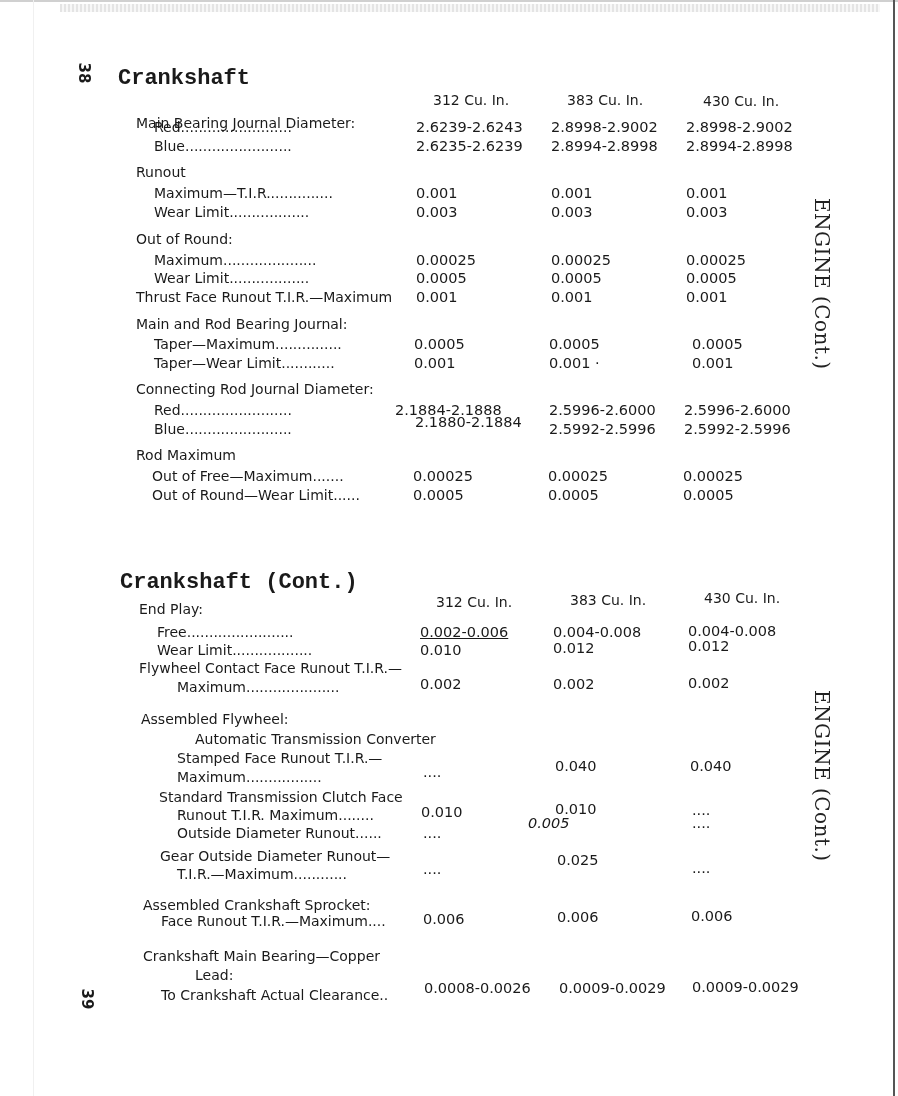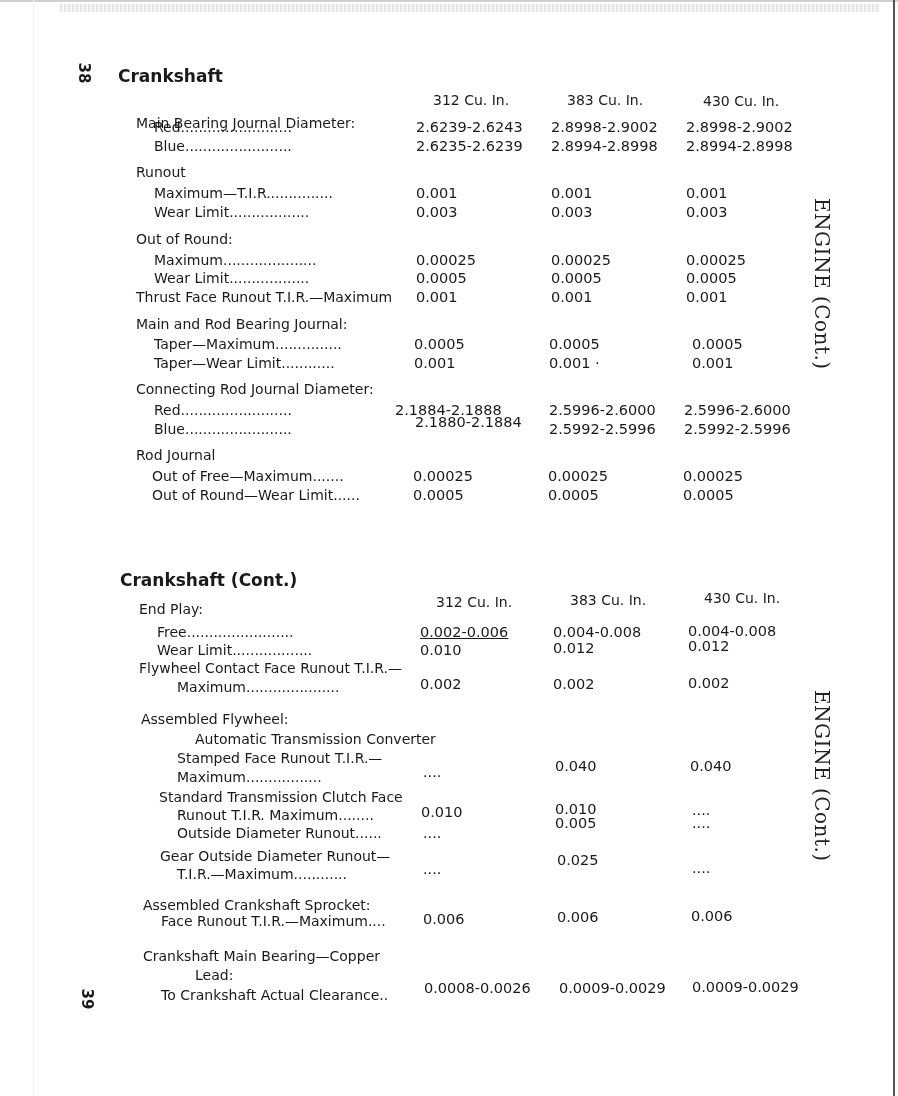--- a/index.html
+++ b/index.html
@@ -7,21 +7,21 @@
          font-family:"DejaVu Sans", sans-serif; color:#1a1a1a; }
   .topband { position:absolute; left:60px; top:4px; width:820px; height:8px;
              background:repeating-linear-gradient(90deg,#e4e4e4 0 2px,#f7f7f7 2px 4px); }
   .topline { position:absolute; left:0; top:0; width:898px; height:2px; background:#d0d0d0; }
   .rightedge { position:absolute; left:893px; top:0; width:2px; height:1096px; background:#555; }
   .leftrule { position:absolute; left:33px; top:0; width:1px; height:1096px; background:#f0f0f0; }
   .pagenum { position:absolute; font-weight:bold; font-size:15px; transform:rotate(90deg);
              transform-origin:center; }
   .side { position:absolute; font-family:"DejaVu Serif", serif; font-size:20px; color:#222;
           writing-mode:vertical-rl; letter-spacing:0.5px; }
-  .title { position:absolute; font-weight:bold; font-size:17px; }
+  .title { position:absolute; font-weight:bold; font-size:22px;font-family:Liberation Mono, monospace; }
   .lbl { position:absolute; font-size:14px; white-space:nowrap; line-height:17px; }
   .val { position:absolute; font-size:14.5px; white-space:nowrap; line-height:17px; }
   .hdr { position:absolute; font-size:14px; white-space:nowrap; }
 </style>
 </head>
 <body>
 
 <div class="topline"></div>
 <div class="topband"></div>
 <div class="rightedge"></div>
@@ -96,21 +96,21 @@
     <div class="val" style="left: 549px; top: 381px;"></div>
     <div class="val" style="left: 684px; top: 381px;"></div>
     <div class="lbl" style="left: 154px; top: 402px;">Red.........................</div>
     <div class="val" style="left: 395px; top: 402px;">2.1884-2.1888</div>
     <div class="val" style="left: 549px; top: 402px;">2.5996-2.6000</div>
     <div class="val" style="left: 684px; top: 402px;">2.5996-2.6000</div>
     <div class="lbl" style="left: 154px; top: 421px;">Blue........................</div>
     <div class="val" style="left: 415px; top: 414px;">2.1880-2.1884</div>
     <div class="val" style="left: 549px; top: 421px;">2.5992-2.5996</div>
     <div class="val" style="left: 684px; top: 421px;">2.5992-2.5996</div>
-    <div class="lbl" style="left: 136px; top: 447px;">Rod Journal</div>
+    <div class="lbl" style="left: 136px; top: 447px;">Rod Maximum</div>
     <div class="val" style="left: 415px; top: 447px;"></div>
     <div class="val" style="left: 549px; top: 447px;"></div>
     <div class="val" style="left: 684px; top: 447px;"></div>
     <div class="lbl" style="left: 152px; top: 468px;">Out of Free—Maximum.......</div>
     <div class="val" style="left: 413px; top: 468px;">0.00025</div>
     <div class="val" style="left: 548px; top: 468px;">0.00025</div>
     <div class="val" style="left: 683px; top: 468px;">0.00025</div>
     <div class="lbl" style="left: 152px; top: 487px;">Out of Round—Wear Limit......</div>
     <div class="val" style="left: 413px; top: 487px;">0.0005</div>
     <div class="val" style="left: 548px; top: 487px;">0.0005</div>
@@ -162,21 +162,21 @@
     <div class="lbl" style="left: 159px; top: 789px;">Standard Transmission Clutch Face</div>
     <div class="val" style="left: 420px; top: 789px;"></div>
     <div class="val" style="left: 553px; top: 789px;"></div>
     <div class="val" style="left: 688px; top: 789px;"></div>
     <div class="lbl" style="left: 177px; top: 807px;">Runout T.I.R. Maximum........</div>
     <div class="val" style="left: 421px; top: 804px;">0.010</div>
     <div class="val" style="left: 555px; top: 801px;">0.010</div>
     <div class="val" style="left: 692px; top: 802px;">....</div>
     <div class="lbl" style="left: 177px; top: 825px; text-align: center;">Outside Diameter Runout......</div>
     <div class="val" style="left: 423px; top: 825px;">....</div>
-    <div class="val" style="left: 555px; top: 815px;">0.005</div>
+    <div class="val" style="left: 528px; top: 815px; font-style: italic;">0.005</div>
     <div class="val" style="left: 692px; top: 815px;">....</div>
     <div class="lbl" style="left: 160px; top: 848px;">Gear Outside Diameter Runout—</div>
     <div class="val" style="left: 420px; top: 848px;"></div>
     <div class="val" style="left: 553px; top: 848px;"></div>
     <div class="val" style="left: 688px; top: 848px;"></div>
     <div class="lbl" style="left: 177px; top: 866px;">T.I.R.—Maximum............</div>
     <div class="val" style="left: 423px; top: 861px;">....</div>
     <div class="val" style="left: 557px; top: 852px;">0.025</div>
     <div class="val" style="left: 692px; top: 860px;">....</div>
     <div class="lbl" style="left: 143px; top: 897px;">Assembled Crankshaft Sprocket:</div>

